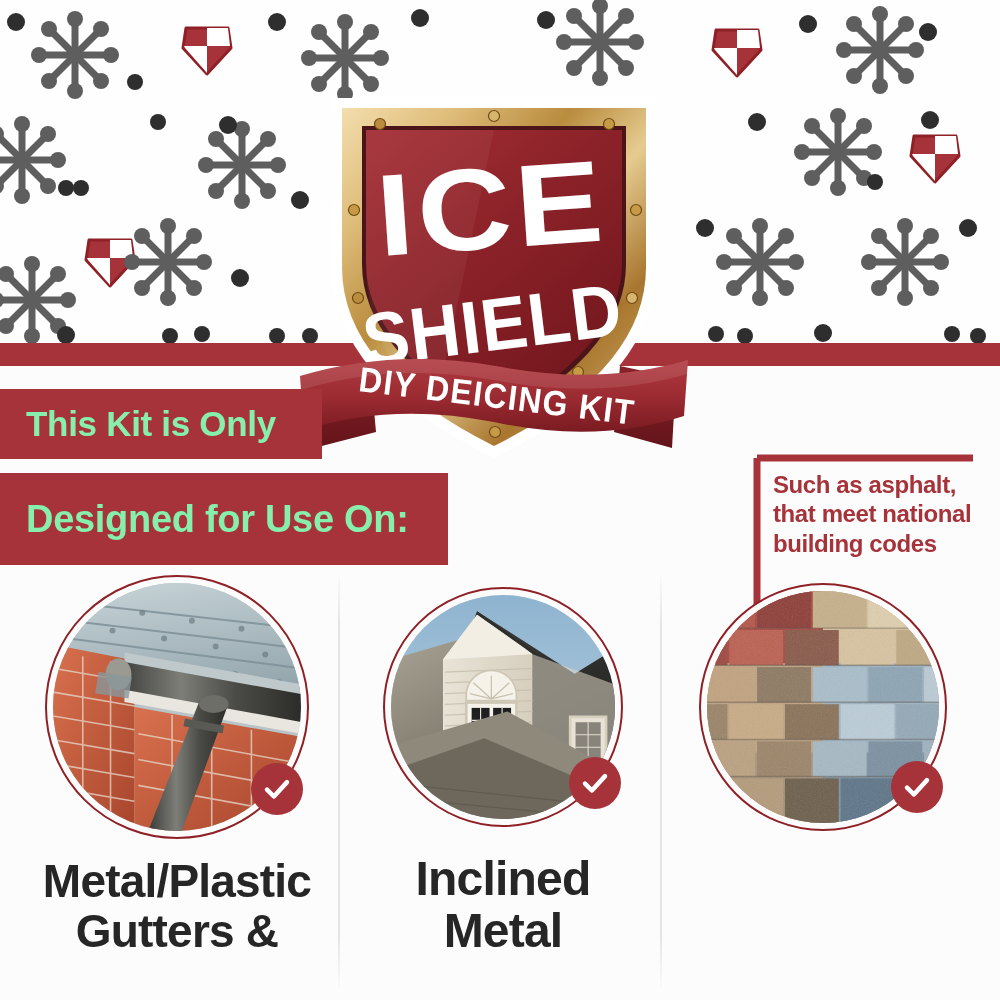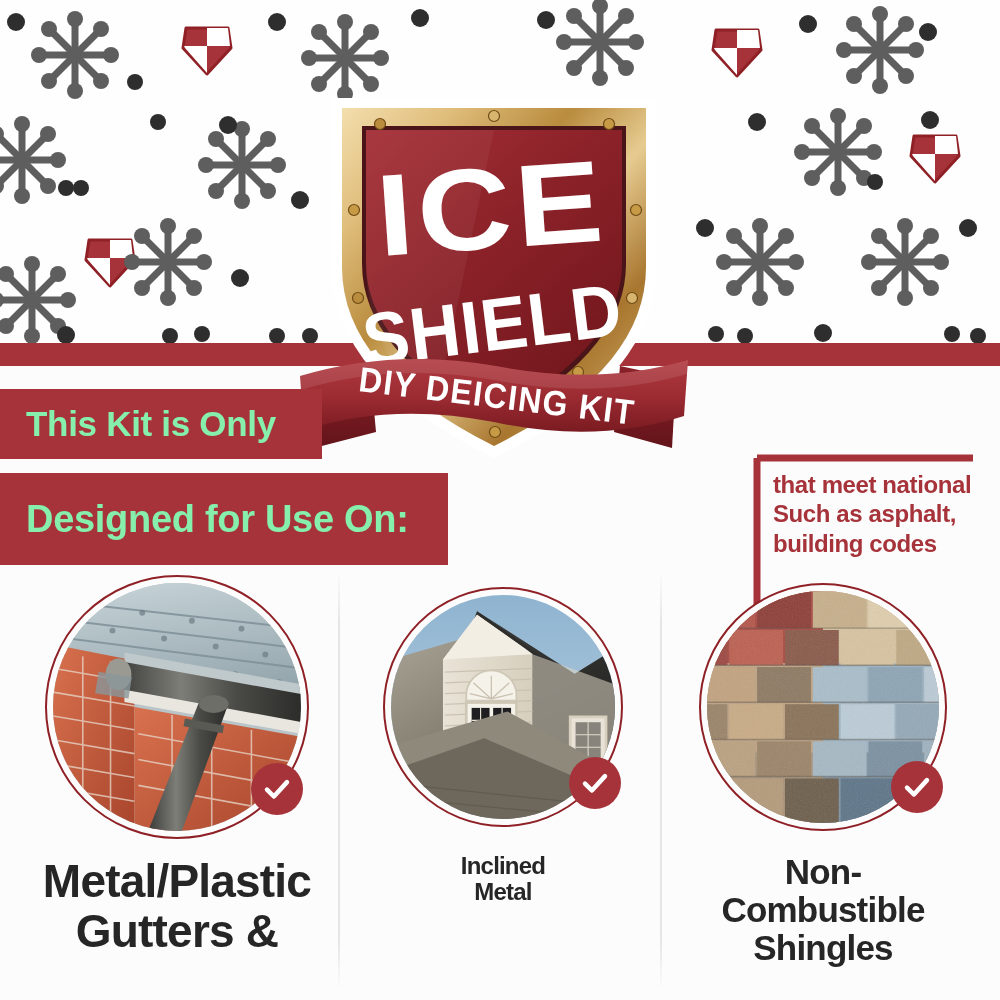--- a/index.html
+++ b/index.html
@@ -97,21 +97,21 @@
   .caption {
     text-align:center;
     color:#262626;
     font-size:46px;
     font-weight:bold;
     line-height:1.08;
     letter-spacing:-0.8px;
     margin-top:14px;
   }
   .col-1 .caption { margin-top:18px; }
-  .col-2 .caption { margin-top:26px; font-size:24px; }
+  .col-2 .caption { margin-top:26px; font-size:48px; }
   .col-3 .caption { margin-top:22px; font-size:35px; }
 </style>
 </head>
 <body>
 
 <div id="root">
 
   <div class="header-pattern">
     <svg class="pattern-svg" viewBox="0 0 1000 345">
       <defs>
@@ -279,22 +279,22 @@
   <div class="bar bar-2">
     <span>Designed for Use On:</span>
   </div>
 
   <svg class="callout-bracket" viewBox="0 0 240 195">
     <path d="M 12 8 L 228 8" stroke="#A6333A" stroke-width="7" fill="none"></path>
     <path d="M 12 8 L 12 175" stroke="#A6333A" stroke-width="7" fill="none"></path>
     <circle cx="12" cy="180" r="13" fill="#A6333A"></circle>
   </svg>
   <div class="callout-text">
+    <div>Such as asphalt,</div>
     <div>that meet national</div>
-    <div>Such as asphalt,</div>
     <div>building codes</div>
   </div>
 
   <div class="col-divider div-1"></div>
   <div class="col-divider div-2"></div>
 
   <div class="col col-1">
     <div class="photo-ring">
       <div class="photo">
         <svg viewBox="0 0 250 250" preserveAspectRatio="xMidYMid slice">
@@ -555,20 +555,15 @@
 
           <rect width="250" height="250" filter="url(#grain)" fill="#8a8a8a" opacity="0.55"></rect>
         </svg>
       </div>
       <div class="check-badge">
         <svg viewBox="0 0 24 24">
           <path d="M4 12.5 L9.5 18 L20 6.5" fill="none" stroke="#ffffff" stroke-width="3.6" stroke-linecap="round" stroke-linejoin="round"></path>
         </svg>
       </div>
     </div>
-    <div class="caption">
-      <div>Non-</div>
-      <div>Combustible</div>
-      <div>Shingles</div>
-    </div>
   </div>
 
 </div>
 
 </body></html>

